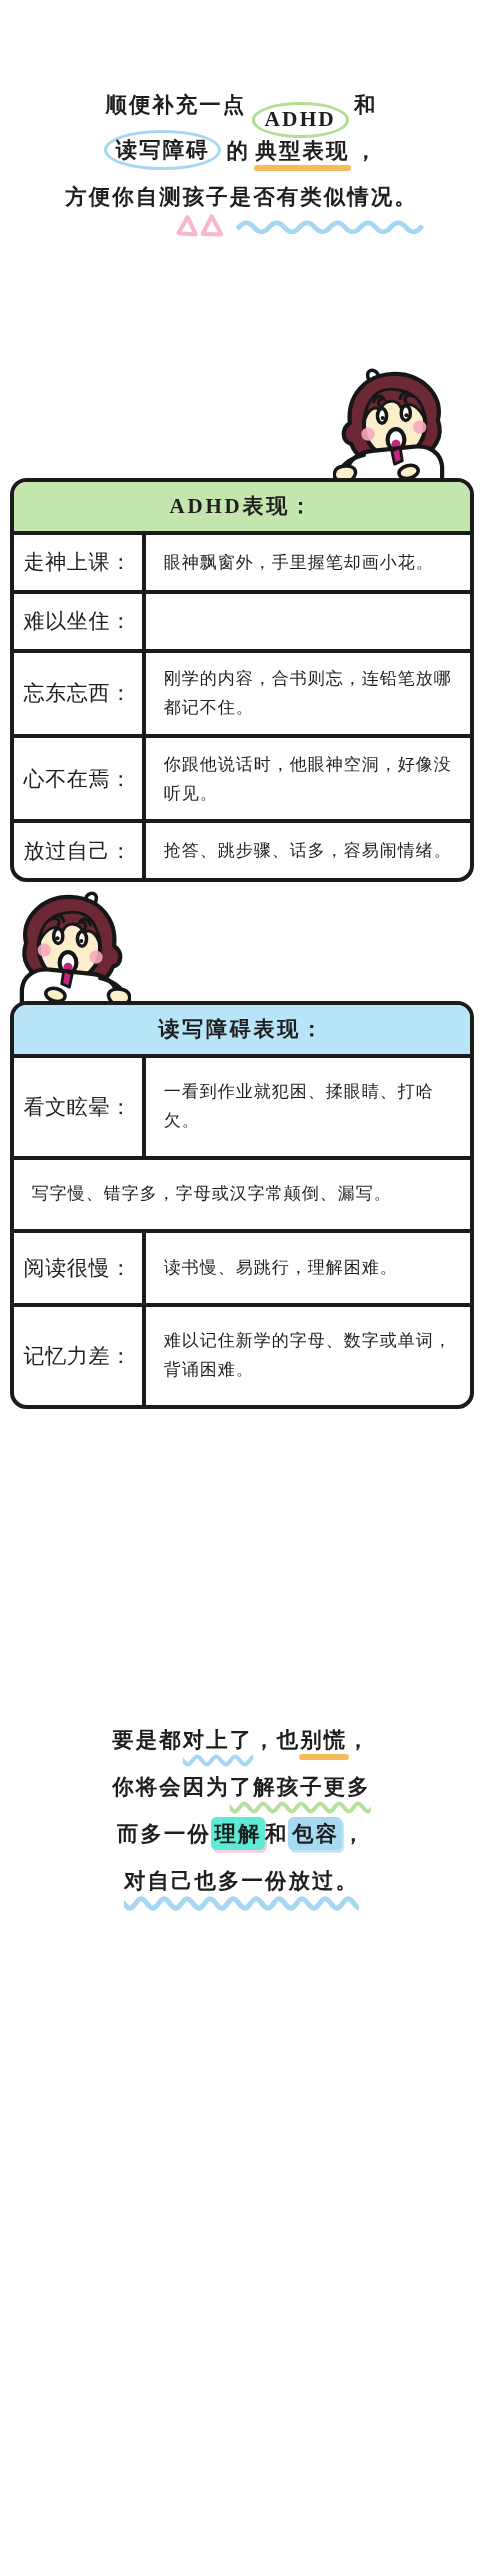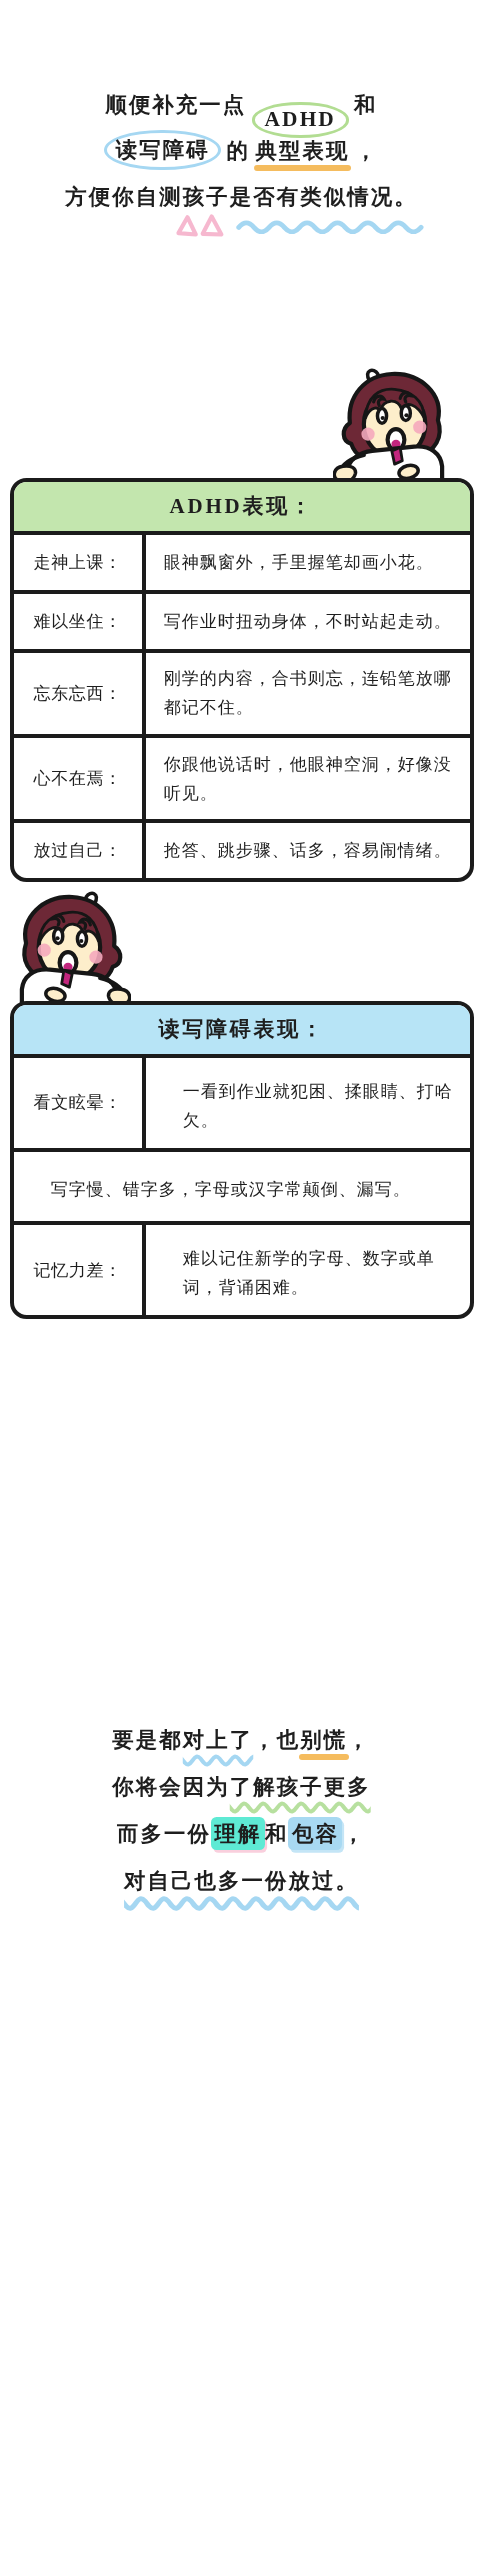--- a/index.html
+++ b/index.html
@@ -22,26 +22,26 @@
   
   .chart-table { position:absolute; left:9.7px; width:464px; background:#fff;
     border:4.1px solid #1b1b1b; border-radius:16.6px; overflow:hidden; box-sizing:border-box; }
   .table-header { border-bottom:4.1px solid #1b1b1b; text-align:center;
     font-size:21px; font-weight:700; letter-spacing:2.8px; padding:9.7px 0 11px; }
   .hdr-green { background:#c3e6ae; }
   .hdr-blue  { background:#b7e4f6; }
   .t-row { display:flex; border-bottom:4.1px solid #1b1b1b; }
   .t-row:last-child { border-bottom:none; }
   .t-label { flex:0 0 128px; border-right:4.1px solid #1b1b1b; display:flex;
-    align-items:center; justify-content:center; font-size:17px; letter-spacing:0.7px; text-align:center; }
+    align-items:center; justify-content:center; font-size:21px; letter-spacing:0.7px; text-align:center; }
   .t-desc { flex:1; display:flex; align-items:center; font-size:17px; line-height:29px;
     letter-spacing:1px; padding:11.7px 8.3px 11.7px 18px; }
   .tbl-green .t-row { min-height:55px; }
   .tbl-blue  .t-row { min-height:69px; }
-  .tbl-blue  .t-desc { padding-top:19.3px; padding-bottom:13px;margin-left:19px; }
+  .tbl-blue  .t-desc { padding-top:19.3px; padding-bottom:21px; }
   
   .doctor { position:absolute; width:119px; height:123px; z-index:1; }
   .doctor.flip { transform:scaleX(-1); }
   .chart-table { z-index:2; }
   
   .outro { position:absolute; top:1716px; left:0; width:483px; }
   .outro-line { height:47px; display:flex; align-items:center; justify-content:center;
     font-size:21.4px; font-weight:600; letter-spacing:2.1px; }
   .wavy-blue  { text-decoration:underline wavy #a5d7f2; text-decoration-thickness:3.5px; text-underline-offset:7.6px; }
   .wavy-green { text-decoration:underline wavy #b7e09f; text-decoration-thickness:3.5px; text-underline-offset:7.6px; }
@@ -120,21 +120,20 @@
     <div class="table-header hdr-green">
       <span>ADHD表现：</span>
     </div>
     <div class="table-body">
         <div class="t-row">
         <div class="t-label">走神上课：</div>
         <div class="t-desc">眼神飘窗外，手里握笔却画小花。</div>
       </div>
         <div class="t-row">
         <div class="t-label">难以坐住：</div>
-        <div class="t-desc">写作业时扭动身体，不时站起走动。</div>
       </div>
         <div class="t-row">
         <div class="t-label">忘东忘西：</div>
         <div class="t-desc">刚学的内容，合书则忘，连铅笔放哪都记不住。</div>
       </div>
         <div class="t-row">
         <div class="t-label">心不在焉：</div>
         <div class="t-desc">你跟他说话时，他眼神空洞，好像没听见。</div>
       </div>
         <div class="t-row">
@@ -172,20 +171,24 @@
     <div class="table-header hdr-blue">
       <span>读写障碍表现：</span>
     </div>
     <div class="table-body">
         <div class="t-row">
         <div class="t-label">看文眩晕：</div>
         <div class="t-desc">一看到作业就犯困、揉眼睛、打哈欠。</div>
       </div>
         <div class="t-row">
         <div class="t-desc">写字慢、错字多，字母或汉字常颠倒、漏写。</div>
+      </div>
+        <div class="t-row">
+        <div class="t-label">阅读很慢：</div>
+        <div class="t-desc">读书慢、易跳行，理解困难。</div>
       </div>
         <div class="t-row">
         <div class="t-label">记忆力差：</div>
         <div class="t-desc">难以记住新学的字母、数字或单词，背诵困难。</div>
       </div>
       </div>
   </div>
 
   <div class="outro">
     <div class="outro-line">

